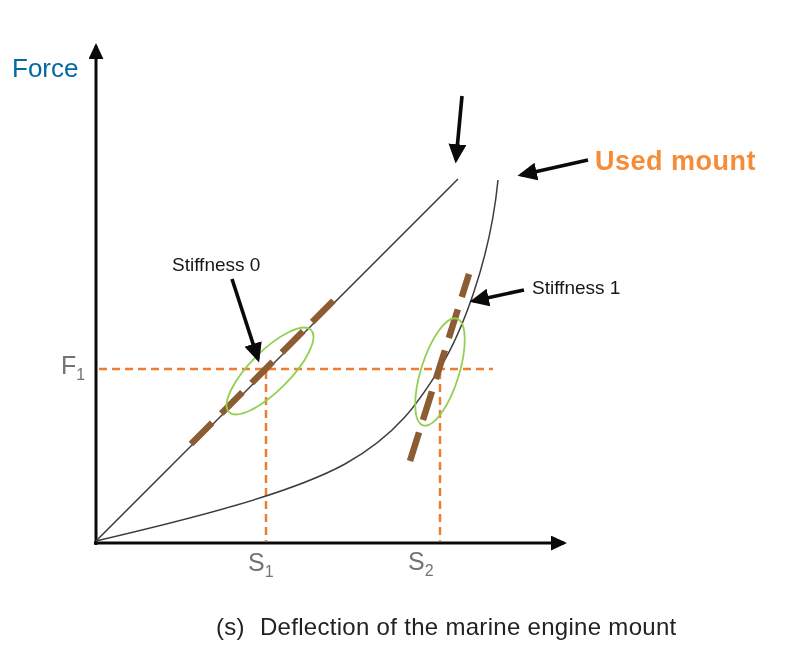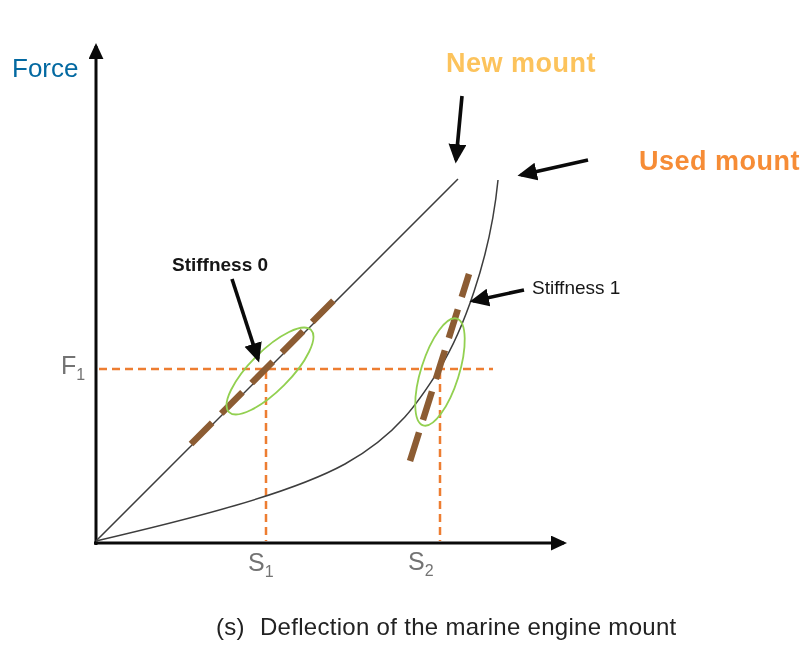--- a/index.html
+++ b/index.html
@@ -48,24 +48,23 @@
     <ellipse cx="440" cy="372" rx="56" ry="19" transform="rotate(-72.5 440 372)" fill="none" stroke="var(--green-ellipse,#92D050)" stroke-width="1.8"></ellipse>
 
     <line x1="462" y1="96" x2="456" y2="160" stroke="#0a0a0a" stroke-width="3.6" marker-end="url(#ah)"></line>
     <line x1="588" y1="160" x2="521" y2="175" stroke="#0a0a0a" stroke-width="3.6" marker-end="url(#ah)"></line>
     <line x1="232" y1="279" x2="258" y2="359" stroke="#0a0a0a" stroke-width="3.6" marker-end="url(#ah)"></line>
     <line x1="524" y1="290" x2="473" y2="301" stroke="#0a0a0a" stroke-width="3.6" marker-end="url(#ah)"></line>
   </svg>
 
   <div class="lbl axis-label" style="left:12px;top:54px;">Force</div>
 
-  <div class="lbl mount-label new-mount" style="left:446px;top:49px;">New mount</div>
-  <div class="lbl mount-label used-mount" style="left:595px;top:147px;margin-left:44px;">Used mount</div>
+  <div class="lbl mount-label used-mount" style="left:595px;top:147px;">Used mount</div>
 
-  <div class="lbl stiff-label" style="left:172px;top:255px;font-weight:bold;">Stiffness 0</div>
+  <div class="lbl stiff-label" style="left:172px;top:255px;">Stiffness 0</div>
   <div class="lbl stiff-label" style="left:532px;top:278px;">Stiffness 1</div>
 
   <div class="lbl tick fval" style="left:61px;top:352px;"><span>F</span><sub>1</sub></div>
   <div class="lbl tick" style="left:248px;top:549px;"><span>S</span><sub>1</sub></div>
   <div class="lbl tick" style="left:408px;top:548px;"><span>S</span><sub>2</sub></div>
 
   <div class="lbl caption" style="left:216px;top:614px;">
     <span class="pfx">(s)</span><span>Deflection of the marine engine mount</span>
   </div>
 </div>

